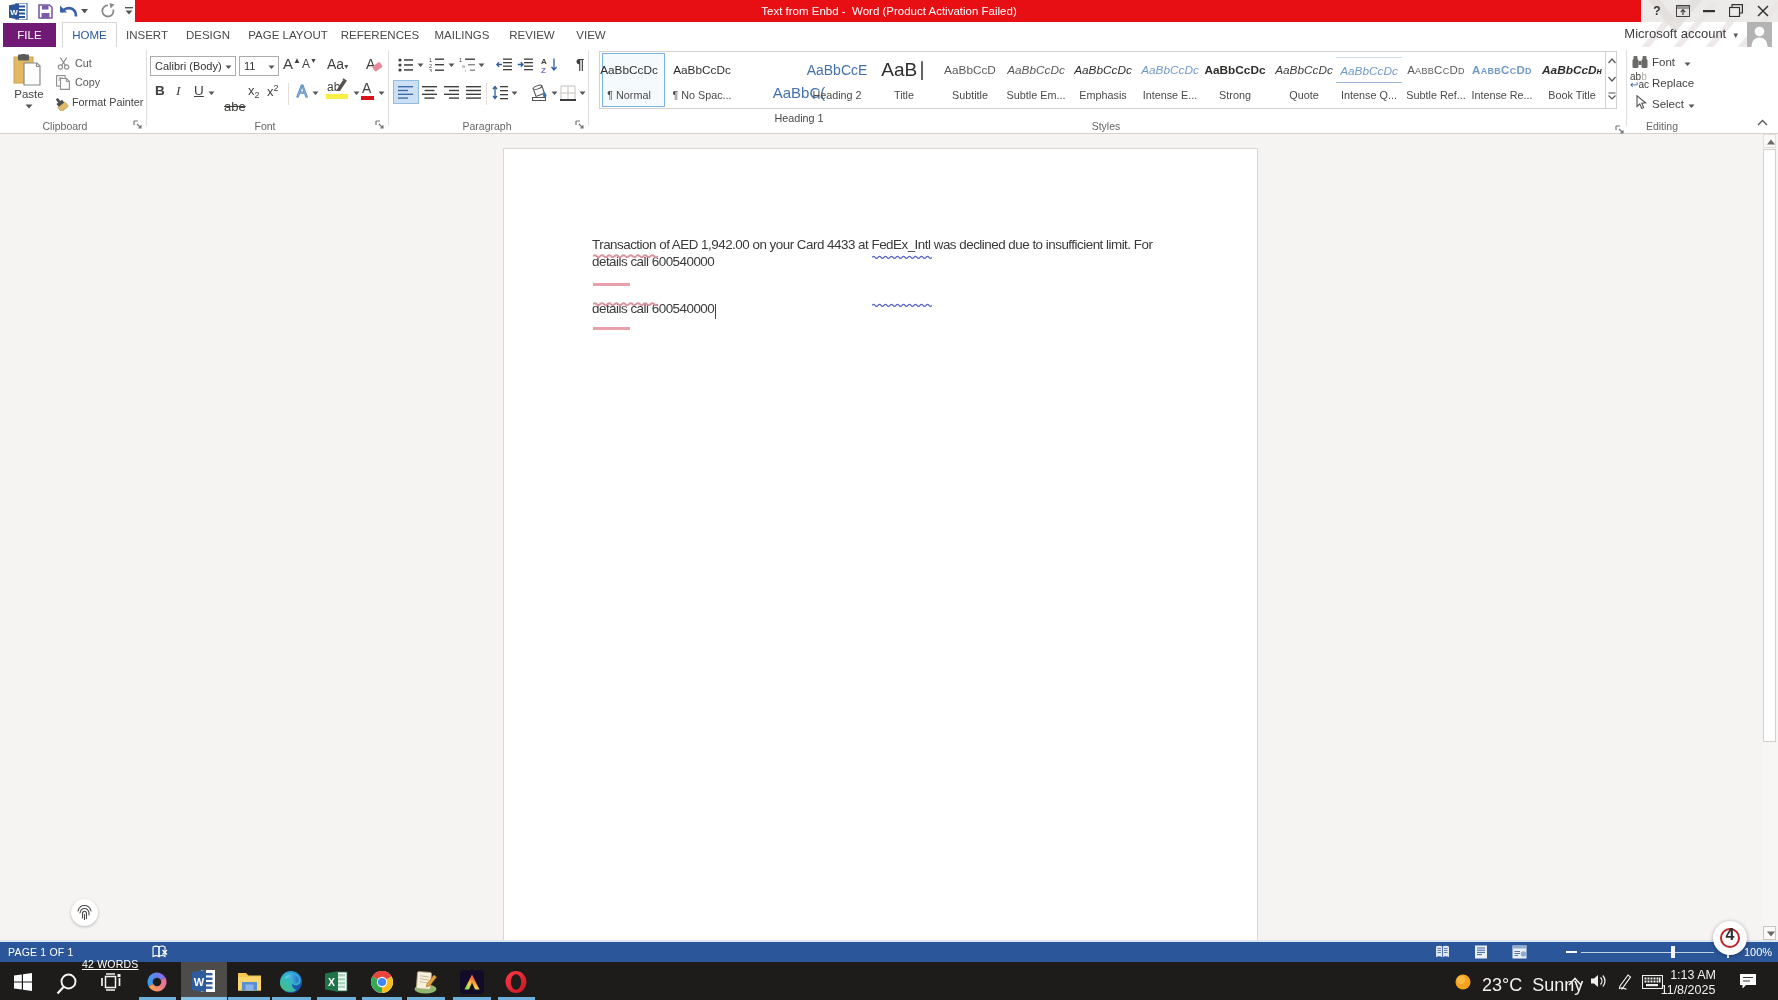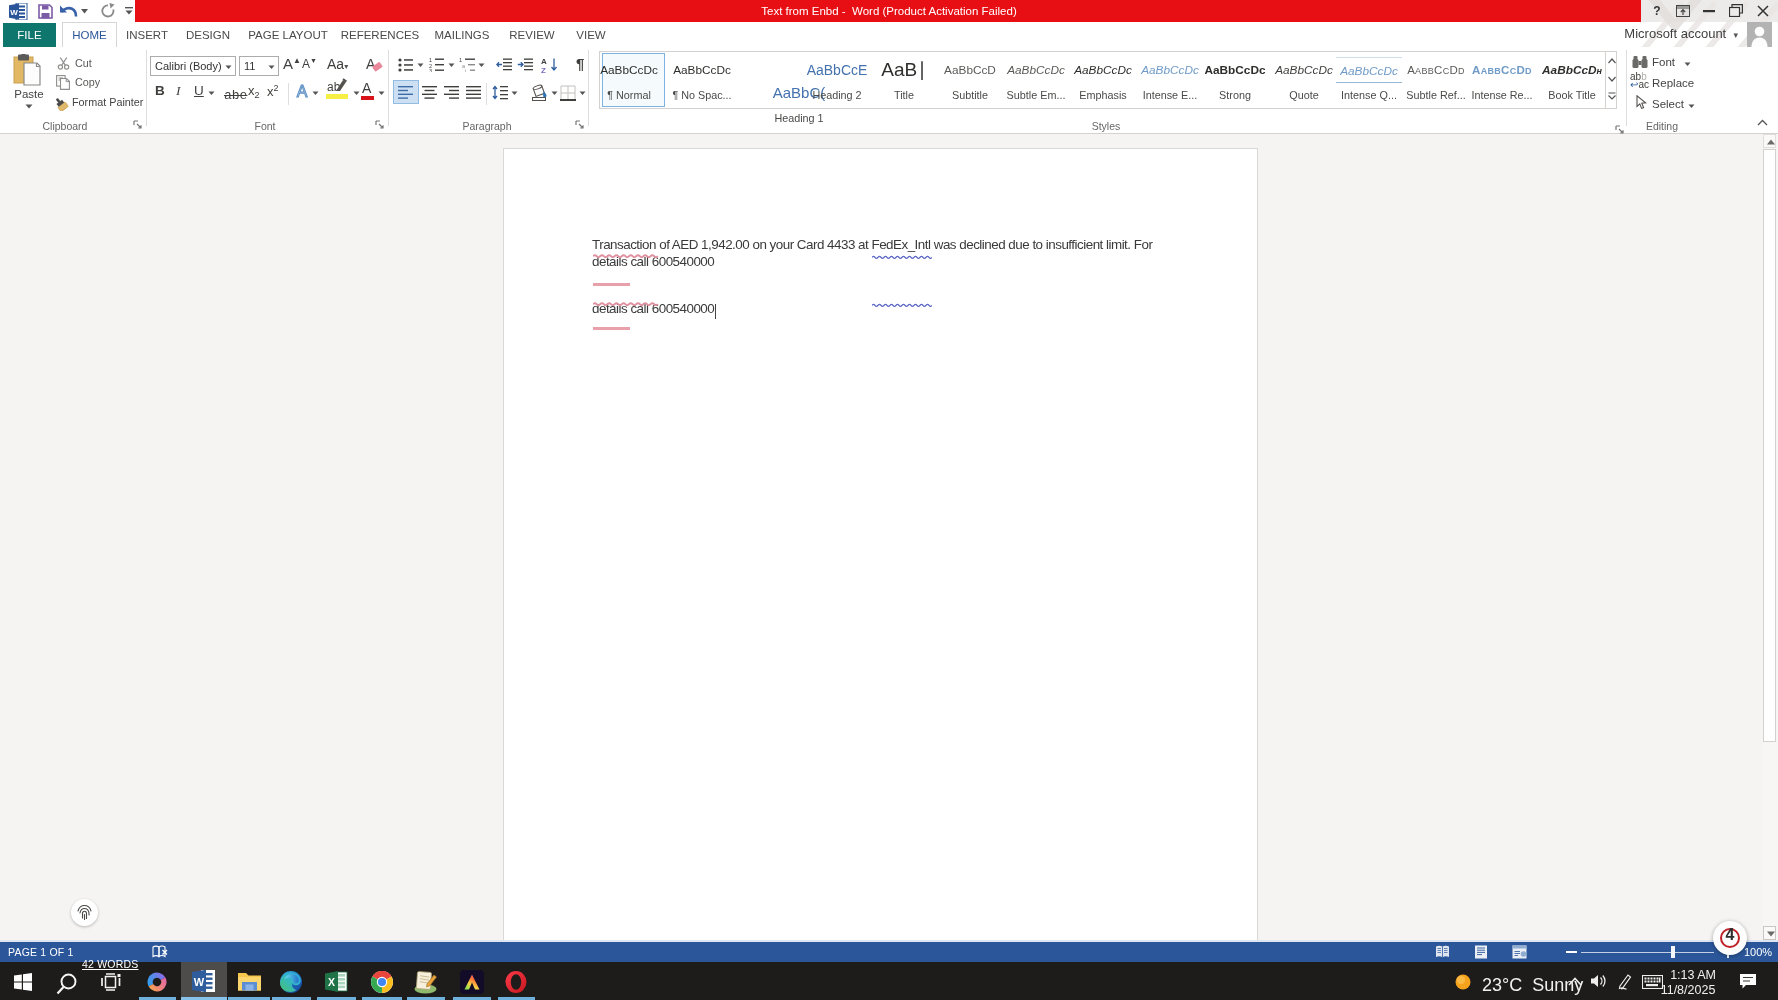--- a/index.html
+++ b/index.html
@@ -11,21 +11,21 @@
 
 #titlebar { position:absolute; left:0; top:0; width:1778px; height:22px; background:#fff; }
 #titlered { position:absolute; left:135px; top:0; width:1506px; height:22px; background:#e80f14; }
 #titletext { position:absolute; left:0; top:0; width:100%; text-align:center; line-height:22px;
   color:#fff; font-size:11.5px; }
 .wcbtn { position:absolute; top:0; height:22px; width:26px; color:#333; text-align:center;
   line-height:22px; font-size:12px; }
 
 
 #tabrow { position:absolute; left:0; top:22px; width:1778px; height:25px; background:#fff; }
-#filetab { position:absolute; left:3px; top:1px; width:53px; height:24px; background:#0f766e;
+#filetab { position:absolute; left:3px; top:1px; width:53px; height:24px; background:#701a75;
   color:#fff; font-size:11.5px; text-align:center; line-height:24px; }
 .rtab { position:absolute; top:1px; height:24px; color:#4a4a4a; font-size:11.5px;
   text-align:center; line-height:24px; }
 #hometab { position:absolute; left:62px; top:0px; width:55px; height:25px; background:#fff;
   border:1px solid #d8d6d4; border-bottom:none; color:#2b579a; font-size:11.5px;
   text-align:center; line-height:24px; }
 
 
 #ribbon { position:absolute; left:0; top:47px; width:1778px; height:87px; background:#fff;
   border-bottom:1px solid #d4d1cf; }
@@ -214,21 +214,21 @@
       <text x="1" y="13" font-size="14" fill="#3f3f3d">A</text>
       <rect x="8" y="8" width="9" height="6" rx="1" fill="#e8889a" transform="rotate(-35 12 11)"></rect>
     </svg>
 
     <div class="abs" style="left:155px;top:36px;font-size:13.5px;font-weight:bold;color:#3f3f3d;">B</div>
     <div class="abs" style="left:176px;top:36px;font-size:13.5px;font-style:italic;font-family:'Liberation Serif',serif;color:#3f3f3d;">I</div>
     <div class="abs" style="left:194px;top:36px;font-size:13.5px;text-decoration:underline;color:#3f3f3d;">U</div>
     <svg class="abs" style="left:208px;top:44px" width="7" height="5" viewBox="0 0 7 5">
         <path d="M0.5 0.5 H6.5 L3.5 4 Z" fill="#555"></path>
       </svg>
-    <div class="abs" style="left:224px;top:41px;font-size:13px;text-decoration:line-through;color:#3f3f3d;font-family:Liberation Mono, monospace;">abe</div>
+    <div class="abs" style="left:224px;top:52px;font-size:13px;text-decoration:line-through;color:#3f3f3d;">abe</div>
     <div class="abs" style="left:248px;top:36px;font-size:13px;color:#3f3f3d;">x<span style="font-size:9px;vertical-align:-3px;">2</span></div>
     <div class="abs" style="left:267px;top:36px;font-size:13px;color:#3f3f3d;">x<span style="font-size:9px;vertical-align:5px;">2</span></div>
     <div class="gsep" style="left:288px;top:36px;height:22px;"></div>
     <svg class="abs" style="left:294px;top:35px" width="16" height="18" viewBox="0 0 16 18">
         <text x="8" y="14.5" font-size="16" text-anchor="middle" fill="#eaf1f9" stroke="#5b8ec4" stroke-width="1">A</text>
       </svg>
     <svg class="abs" style="left:312px;top:44px" width="7" height="5" viewBox="0 0 7 5">
         <path d="M0.5 0.5 H6.5 L3.5 4 Z" fill="#555"></path>
       </svg>
     <div class="abs" style="left:327px;top:33px;font-size:12px;color:#3f3f3d;">ab<svg class="abs" style="left:-1px;top:14px" width="22" height="5" viewBox="0 0 22 5">

